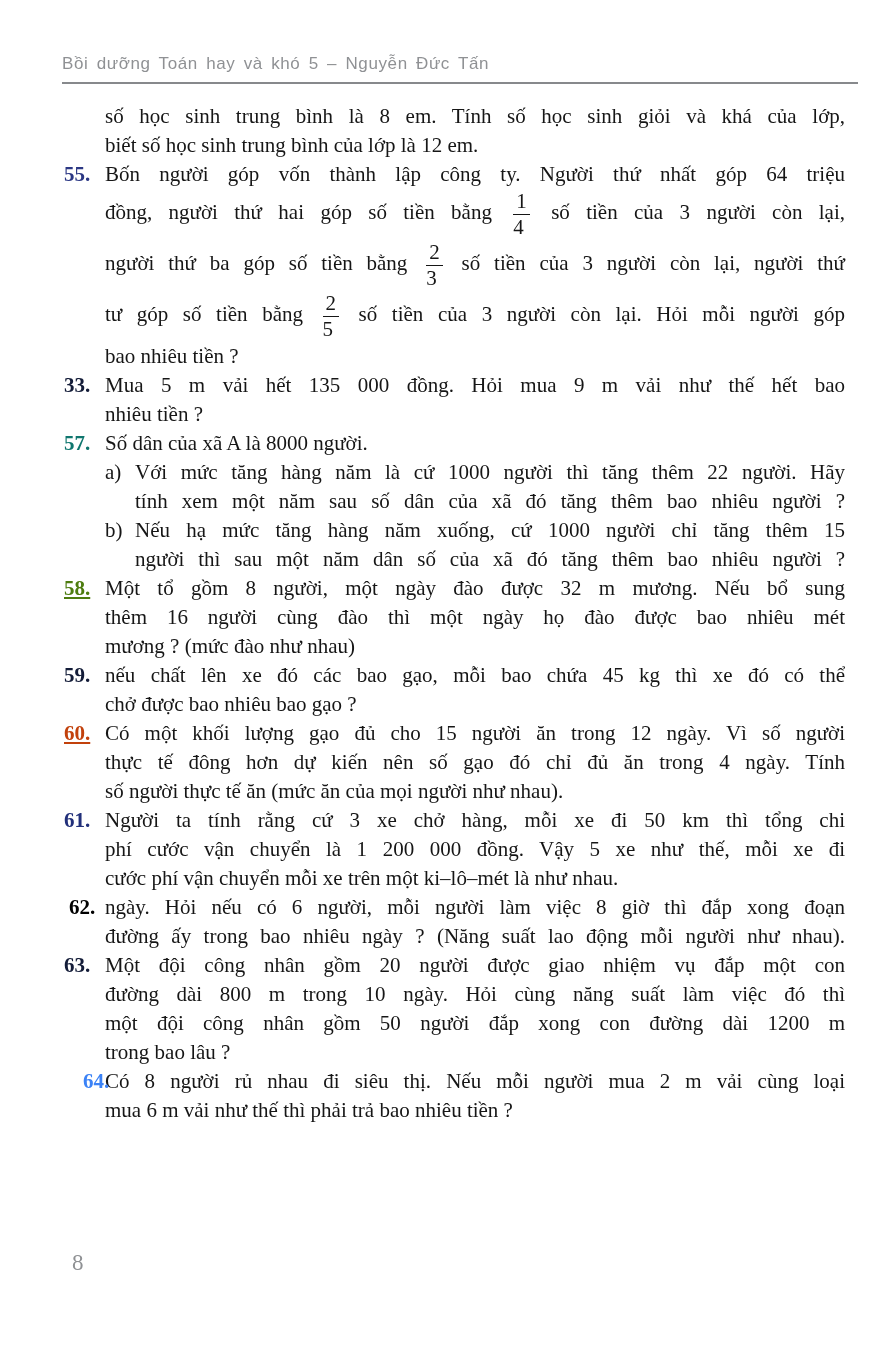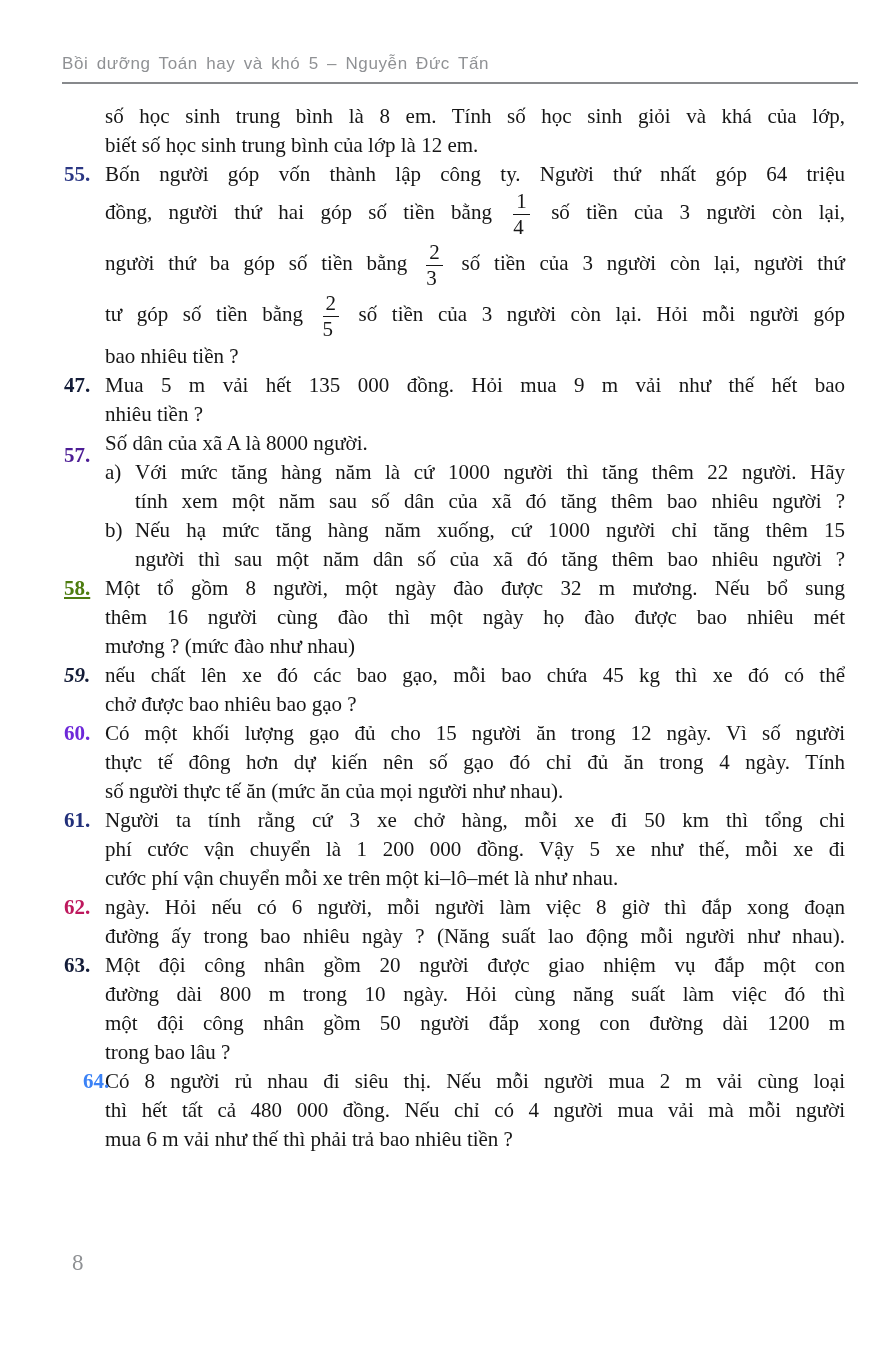--- a/index.html
+++ b/index.html
@@ -60,77 +60,76 @@
     <div id="problems-block">
         <div class="problem">
           <span class="pnum" style="color: rgb(43, 55, 132);">55.</span>
           <div class="line">Bốn người góp vốn thành lập công ty. Người thứ nhất góp 64 triệu</div>
           <div class="line">đồng, người thứ hai góp số tiền bằng <span class="frac"><span class="fn">1</span><span class="fd">4</span></span> số tiền của 3 người còn lại,</div>
           <div class="line">người thứ ba góp số tiền bằng <span class="frac"><span class="fn">2</span><span class="fd">3</span></span> số tiền của 3 người còn lại, người thứ</div>
           <div class="line">tư góp số tiền bằng <span class="frac"><span class="fn">2</span><span class="fd">5</span></span> số tiền của 3 người còn lại. Hỏi mỗi người góp</div>
           <div class="line last">bao nhiêu tiền ?</div>
         </div>
         <div class="problem">
-          <span class="pnum" style="color: rgb(19, 28, 56);">47.</span>
+          <span class="pnum" style="color: rgb(19, 28, 56);">33.</span>
           <div class="line">Mua 5 m vải hết 135 000 đồng. Hỏi mua 9 m vải như thế hết bao</div>
           <div class="line last">nhiêu tiền ?</div>
         </div>
         <div class="problem">
-          <span class="pnum" style="color: #4c1d95; margin-top: 12px;">57.</span>
+          <span class="pnum" style="color: #0f766e;">57.</span>
           <div class="line last">Số dân của xã A là 8000 người.</div>
           <div class="subitem">
             <span class="sublabel">a)</span>
             <div class="line">Với mức tăng hàng năm là cứ 1000 người thì tăng thêm 22 người. Hãy</div>
             <div class="line">tính xem một năm sau số dân của xã đó tăng thêm bao nhiêu người ?</div>
           </div>
           <div class="subitem">
             <span class="sublabel">b)</span>
             <div class="line">Nếu hạ mức tăng hàng năm xuống, cứ 1000 người chỉ tăng thêm 15</div>
             <div class="line">người thì sau một năm dân số của xã đó tăng thêm bao nhiêu người ?</div>
           </div>
         </div>
         <div class="problem">
           <span class="pnum" style="color: #4d7c0f; text-decoration: underline;">58.</span>
           <div class="line">Một tổ gồm 8 người, một ngày đào được 32 m mương. Nếu bổ sung</div>
           <div class="line">thêm 16 người cùng đào thì một ngày họ đào được bao nhiêu mét</div>
           <div class="line last">mương ? (mức đào như nhau)</div>
         </div>
         <div class="problem">
-          <span class="pnum" style="color: rgb(19, 28, 56); font-style: italic;">59.</span>
+          <span class="pnum" style="color: rgb(19, 28, 56);">59.</span>
           <div class="line">nếu chất lên xe đó các bao gạo, mỗi bao chứa 45 kg thì xe đó có thể</div>
           <div class="line last">chở được bao nhiêu bao gạo ?</div>
         </div>
         <div class="problem">
-          <span class="pnum" style="color: #6d28d9;">60.</span>
+          <span class="pnum" style="color: #c2410c; text-decoration: underline;">60.</span>
           <div class="line">Có một khối lượng gạo đủ cho 15 người ăn trong 12 ngày. Vì số người</div>
           <div class="line">thực tế đông hơn dự kiến nên số gạo đó chỉ đủ ăn trong 4 ngày. Tính</div>
           <div class="line last">số người thực tế ăn (mức ăn của mọi người như nhau).</div>
         </div>
         <div class="problem">
           <span class="pnum" style="color: rgb(34, 48, 122);">61.</span>
           <div class="line">Người ta tính rằng cứ 3 xe chở hàng, mỗi xe đi 50 km thì tổng chi</div>
           <div class="line">phí cước vận chuyển là 1 200 000 đồng. Vậy 5 xe như thế, mỗi xe đi</div>
           <div class="line last">cước phí vận chuyển mỗi xe trên một ki–lô–mét là như nhau.</div>
         </div>
         <div class="problem">
-          <span class="pnum" style="color: #be185d;">62.</span>
+          <span class="pnum" style="color: #000000; text-align: center;">62.</span>
           <div class="line">ngày. Hỏi nếu có 6 người, mỗi người làm việc 8 giờ thì đắp xong đoạn</div>
           <div class="line">đường ấy trong bao nhiêu ngày ? (Năng suất lao động mỗi người như nhau).</div>
         </div>
         <div class="problem">
           <span class="pnum" style="color: rgb(19, 28, 56);">63.</span>
           <div class="line">Một đội công nhân gồm 20 người được giao nhiệm vụ đắp một con</div>
           <div class="line">đường dài 800 m trong 10 ngày. Hỏi cùng năng suất làm việc đó thì</div>
           <div class="line">một đội công nhân gồm 50 người đắp xong con đường dài 1200 m</div>
           <div class="line last">trong bao lâu ?</div>
         </div>
         <div class="problem">
           <span class="pnum" style="color: #3b82f6; margin-left: 19px;">64.</span>
           <div class="line">Có 8 người rủ nhau đi siêu thị. Nếu mỗi người mua 2 m vải cùng loại</div>
-          <div class="line">thì hết tất cả 480 000 đồng. Nếu chỉ có 4 người mua vải mà mỗi người</div>
           <div class="line last">mua 6 m vải như thế thì phải trả bao nhiêu tiền ?</div>
         </div>
       </div>
   </div>
 
   <div class="pagenum">8</div>
 
 </div>
 
 </body></html>

